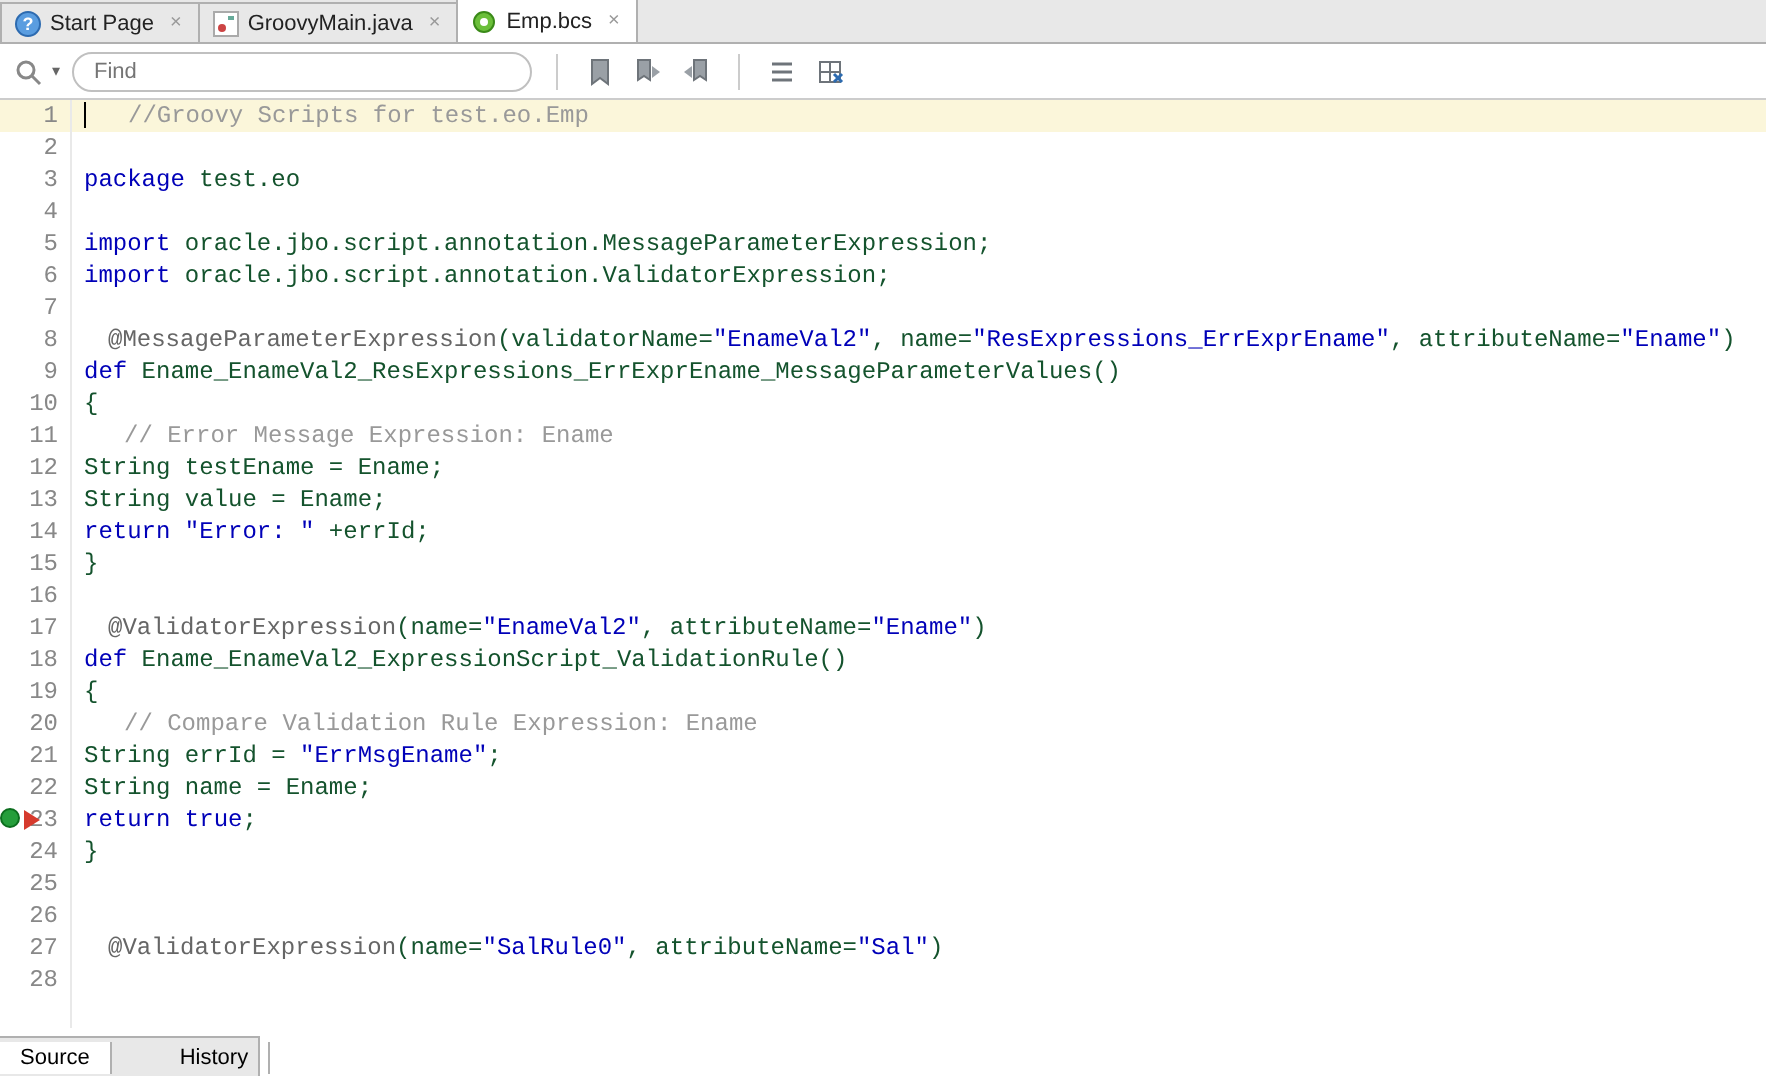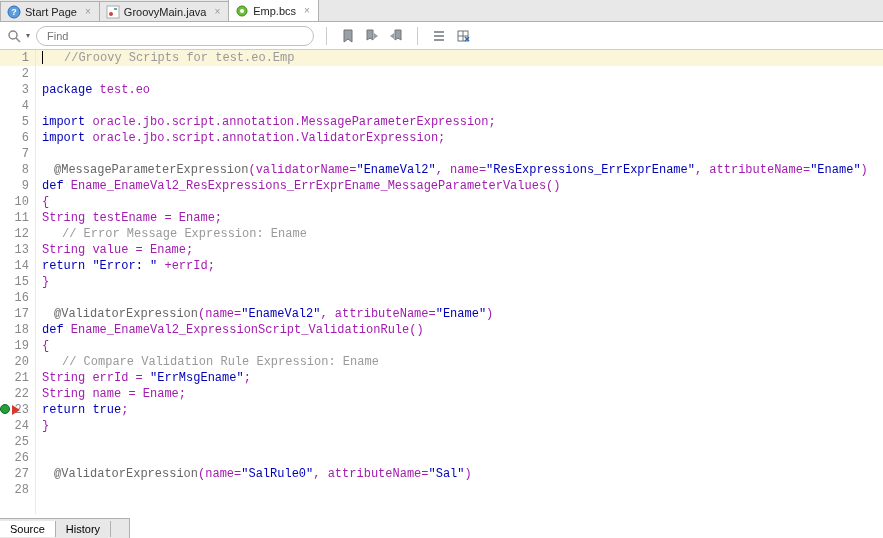--- a/index.html
+++ b/index.html
@@ -69,21 +69,21 @@
 }
 .search-dd {
   font-size: 8px;
   color: #666;
   margin-left: -2px;
 }
 .find-input {
   border: 1px solid #c0c0c0;
   border-radius: 10px;
   padding: 2px 10px;
-  width: 278px;
+  width: 230px;
   height: 20px;
   font-size: 11px;
   color: #888;
 }
 .toolbar-sep {
   width: 1px;
   height: 18px;
   background: #ccc;
   margin: 0 6px;
 }
@@ -129,32 +129,33 @@
   padding-left: 6px;
   white-space: pre;
 }
 .highlight-red {
   background: #fcdada;
 }
 .kw { color: #0000b8; }
 .str { color: #0000b8; }
 .ann { color: #666666; padding-left: 12px; }
 .cmt { color: #999999; padding-left: 20px; }
-.plain { color: #a21caf; }
+.plain { color: #14532d; }
 .bottom-tabs {
   position: absolute;
   bottom: 0;
   left: 0;
   display: flex;
   height: 20px;
   background: #e8e8e8;
   width: 130px;
   border-top: 1px solid #b0b0b0;
   border-right: 1px solid #b0b0b0;
   align-items: center;
+  gap: 24px;
 }
 .btab {
   padding: 2px 10px;
   border-right: 1px solid #b0b0b0;
   cursor: pointer;
   font-size: 11px;
 }
 .btab.active {
   background: #fff;
 }
@@ -304,22 +305,22 @@
     <div class="code-line line1-bg"><span class="cursor-bar"></span><span class="cmt">//Groovy Scripts for test.eo.Emp</span></div>
     <div class="code-line"></div>
     <div class="code-line"><span class="kw">package</span><span class="plain"> test.eo</span></div>
     <div class="code-line"></div>
     <div class="code-line"><span class="kw">import</span><span class="plain"> oracle.jbo.script.annotation.MessageParameterExpression;</span></div>
     <div class="code-line"><span class="kw">import</span><span class="plain"> oracle.jbo.script.annotation.ValidatorExpression;</span></div>
     <div class="code-line"></div>
     <div class="code-line"><span class="ann">@MessageParameterExpression</span><span class="plain">(validatorName=</span><span class="str">"EnameVal2"</span><span class="plain">, name=</span><span class="str">"ResExpressions_ErrExprEname"</span><span class="plain">, attributeName=</span><span class="str">"Ename"</span><span class="plain">)</span></div>
     <div class="code-line"><span class="kw">def</span><span class="plain"> Ename_EnameVal2_ResExpressions_ErrExprEname_MessageParameterValues()</span></div>
     <div class="code-line"><span class="plain">{</span></div>
+    <div class="code-line"><span class="cmt">// Error Message Expression: Ename</span></div>
     <div class="code-line"><span class="plain">String testEname = Ename;</span></div>
-    <div class="code-line"><span class="cmt">// Error Message Expression: Ename</span></div>
     <div class="code-line"><span class="plain">String value = Ename;</span></div>
     <div class="code-line"><span class="kw">return</span><span class="plain"> </span><span class="str">"Error: "</span><span class="plain"> +errId;</span></div>
     <div class="code-line"><span class="plain">}</span></div>
     <div class="code-line"></div>
     <div class="code-line"><span class="ann">@ValidatorExpression</span><span class="plain">(name=</span><span class="str">"EnameVal2"</span><span class="plain">, attributeName=</span><span class="str">"Ename"</span><span class="plain">)</span></div>
     <div class="code-line"><span class="kw">def</span><span class="plain"> Ename_EnameVal2_ExpressionScript_ValidationRule()</span></div>
     <div class="code-line"><span class="plain">{</span></div>
     <div class="code-line"><span class="cmt">// Compare Validation Rule Expression: Ename</span></div>
     <div class="code-line"><span class="plain">String errId = </span><span class="str">"ErrMsgEname"</span><span class="plain">;</span></div>
     <div class="code-line"><span class="plain">String name = Ename;</span></div>

